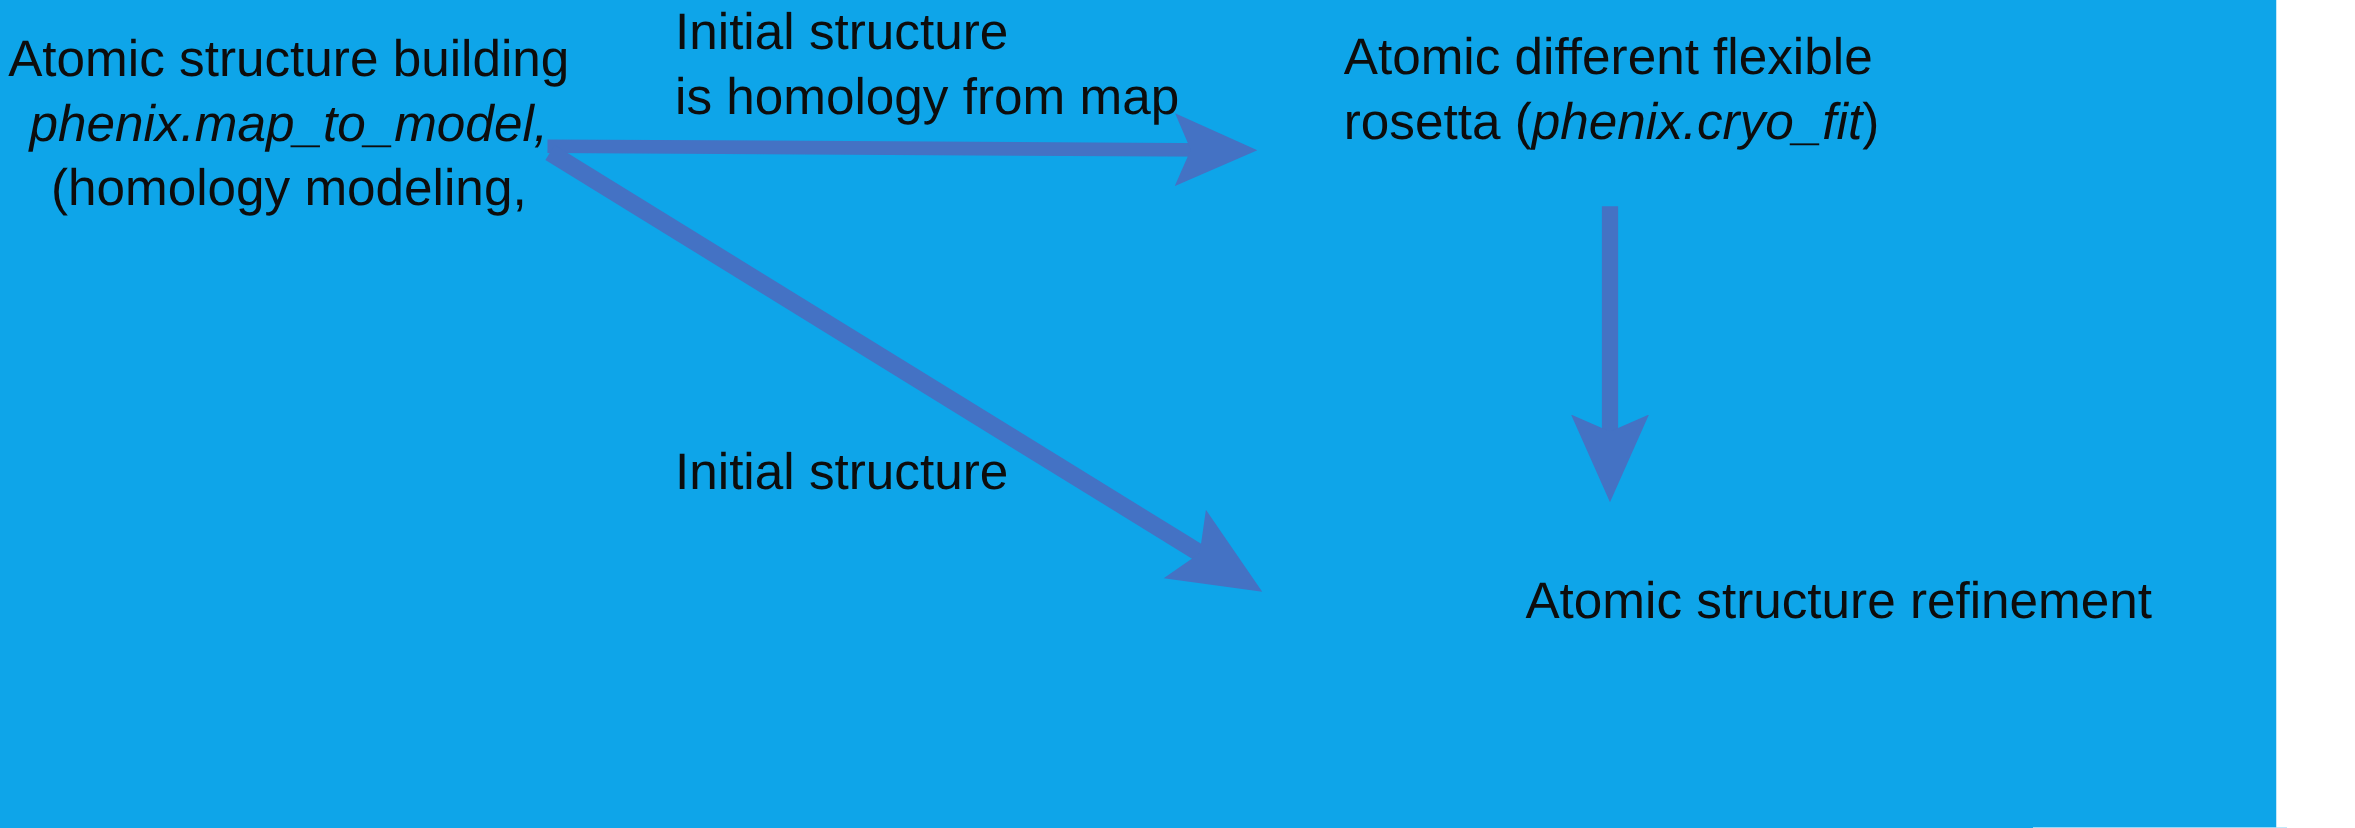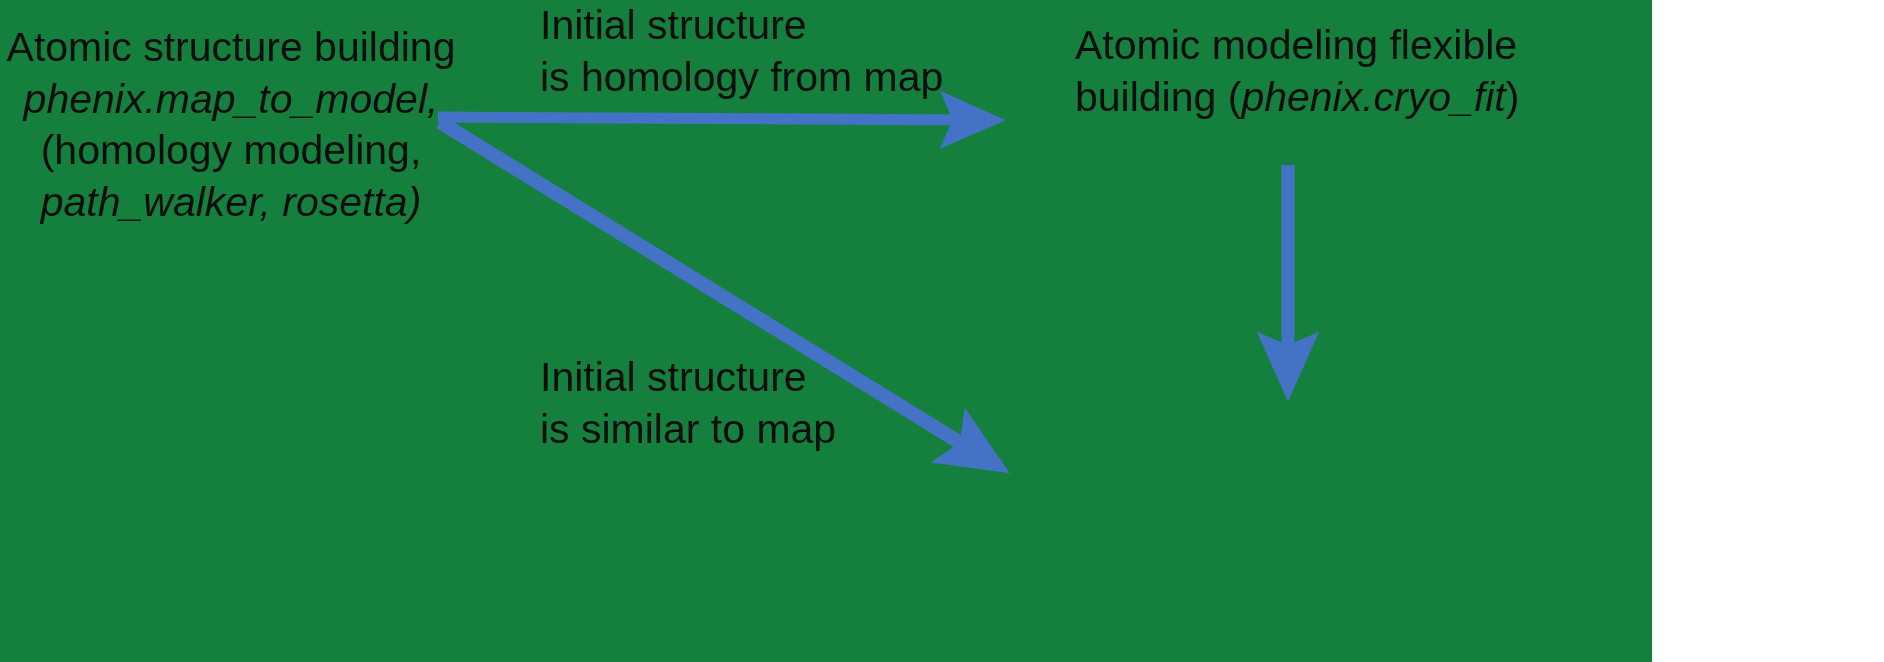--- a/index.html
+++ b/index.html
@@ -2,23 +2,23 @@
 <html><head>
 <meta charset="utf-8">
 <style>
   html, body {
     margin: 0;
     padding: 0;
     background: #ffffff;
   }
   #canvas {
     position: relative;
-    width: 1652px;
+    width: 1821px;
     height: 662px;
-    background: #15803d;
+    background: #0ea5e9;
     overflow: hidden;
     font-family: "Liberation Sans", sans-serif;
     color: #0d0d0d;
   }
   .node {
     position: absolute;
     text-align: center;
     line-height: 1.26;
     font-size: 41px;
     color: #0d0d0d;
@@ -98,34 +98,33 @@
 
     <line x1="440" y1="122" x2="980" y2="455" stroke="#4472c4" stroke-width="14" marker-end="url(#ah-diag)"></line>
 
     <line x1="1288" y1="165" x2="1288" y2="368" stroke="#4472c4" stroke-width="13" marker-end="url(#ah-down)"></line>
   </svg>
 
   <div class="node" id="node-building">
     <span class="ln">Atomic structure building</span>
     <span class="ln"><em>phenix.map_to_model,</em></span>
     <span class="ln">(homology modeling,</span>
-    <span class="ln"><em>path_walker, rosetta)</em></span>
   </div>
 
   <div class="node" id="label-different">
     <span class="ln">Initial structure</span>
     <span class="ln">is homology from map</span>
   </div>
 
   <div class="node" id="label-similar">
     <span class="ln">Initial structure</span>
-    <span class="ln">is similar to map</span>
   </div>
 
   <div class="node" id="node-flexible-fitting">
-    <span class="ln">Atomic modeling flexible</span>
-    <span class="ln"><span>building (</span><em>phenix.cryo_fit</em><span>)</span></span>
+    <span class="ln">Atomic different flexible</span>
+    <span class="ln"><span>rosetta (</span><em>phenix.cryo_fit</em><span>)</span></span>
   </div>
 
   <div class="node" id="node-refinement">
+    <span class="ln">Atomic structure refinement</span>
   </div>
 
 </div>
 
 </body></html>

